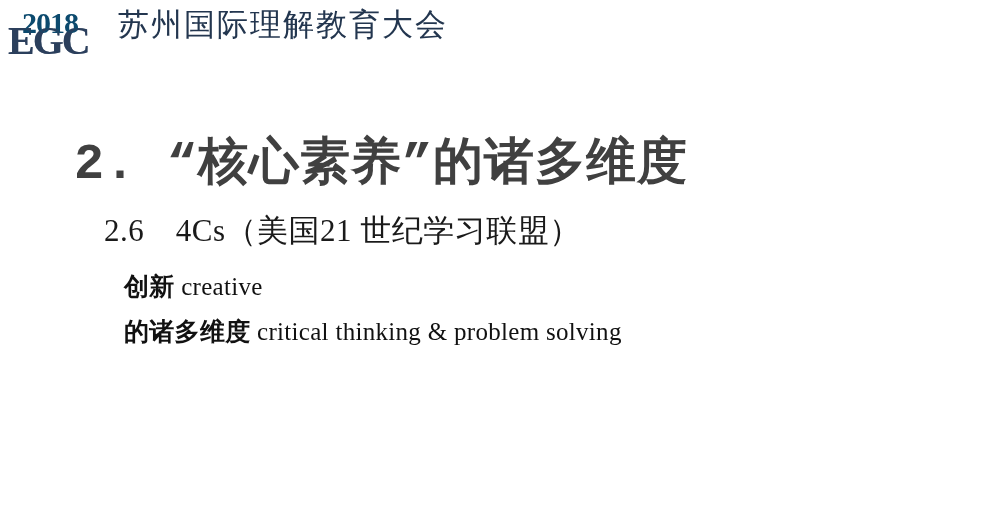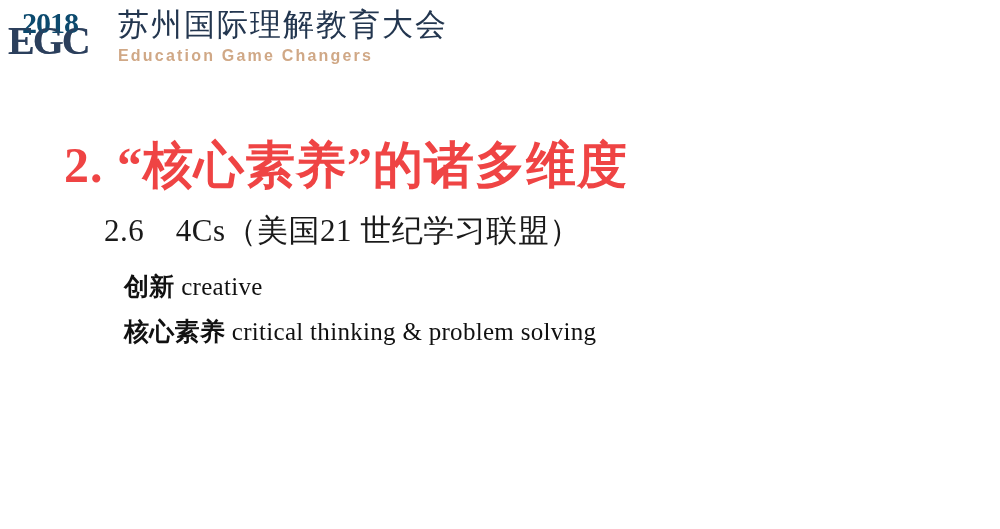--- a/index.html
+++ b/index.html
@@ -95,27 +95,27 @@
     color: #d0a886;
     letter-spacing: 2.2px;
     line-height: 1.2;
     margin-top: 3px;
     white-space: nowrap;
   }
 
   
   .slide-title {
     position: absolute;
-    left: 64px;
+    left: 74px;
     top: 100px;
-    font-family: Liberation Serif, serif;
+    font-family: Liberation Mono, monospace;
     font-weight: bold;
     font-size: 50px;
     line-height: 1.25;
-    color: #ef4444;
+    color: #404040;
     letter-spacing: 1px;
     white-space: nowrap;
   }
 
   
   .content {
     position: absolute;
     left: 16px;
     top: 210px;
     width: 1000px;
@@ -157,35 +157,34 @@
 <div class="header">
 
   <div class="logo-mark">
     <span class="logo-egc">EGC</span>
     <span class="logo-year">2018</span>
     <span class="logo-egc-overlay">EGC</span>
   </div>
 
   <div class="logo-text">
     <div class="logo-cn">苏州国际理解教育大会</div>
-    <div class="logo-en">Education Game Changers</div>
   </div>
 
 </div>
 
 <h1 class="slide-title">2. “核心素养”的诸多维度</h1>
 
 <div class="content">
 
   <div class="subheading">2.6　4Cs（美国21 世纪学习联盟）</div>
 
   <ul class="item-list">
     <li class="item">
       <span class="cn">创新</span>
       <span class="en">creative</span>
     </li>
     <li class="item">
-      <span class="cn">核心素养</span>
+      <span class="cn">的诸多维度</span>
       <span class="en">critical thinking &amp; problem solving</span>
     </li>
   </ul>
 
 </div>
 
 </body></html>

